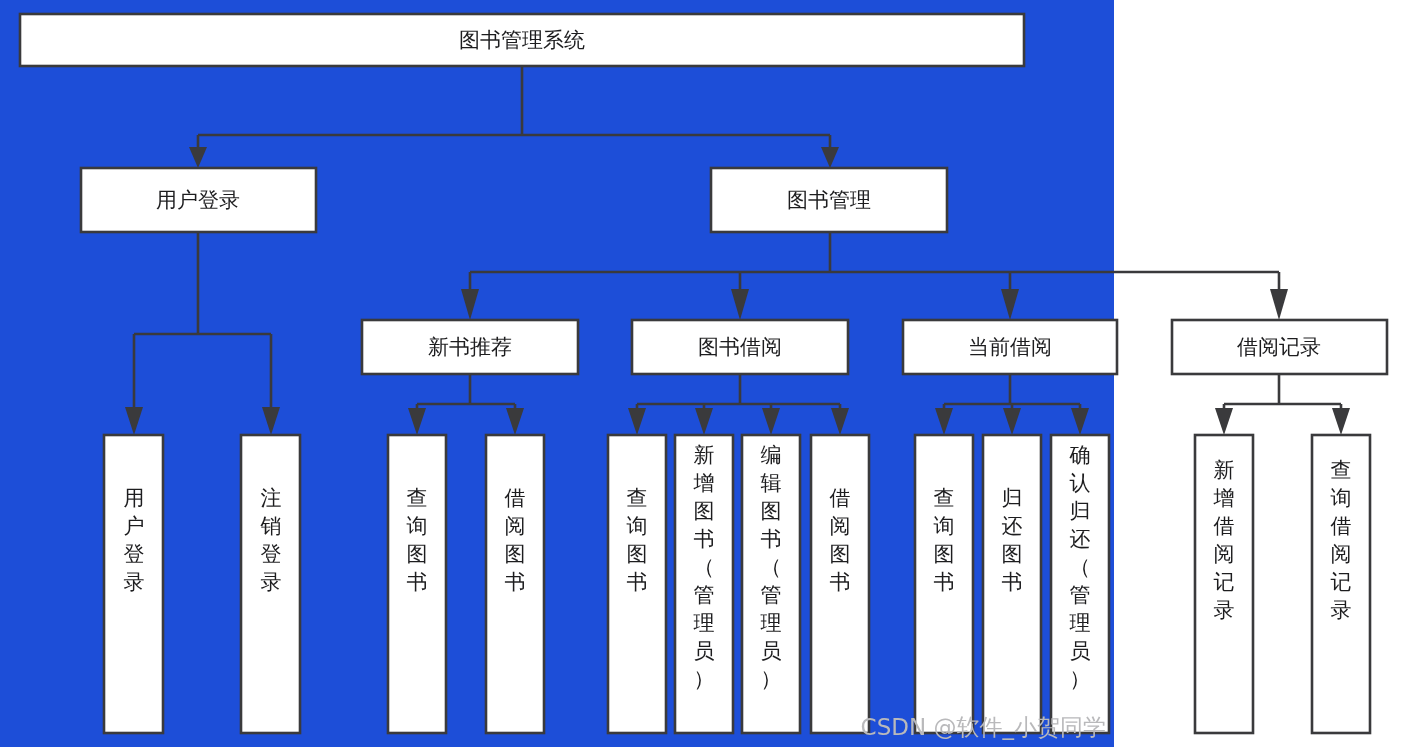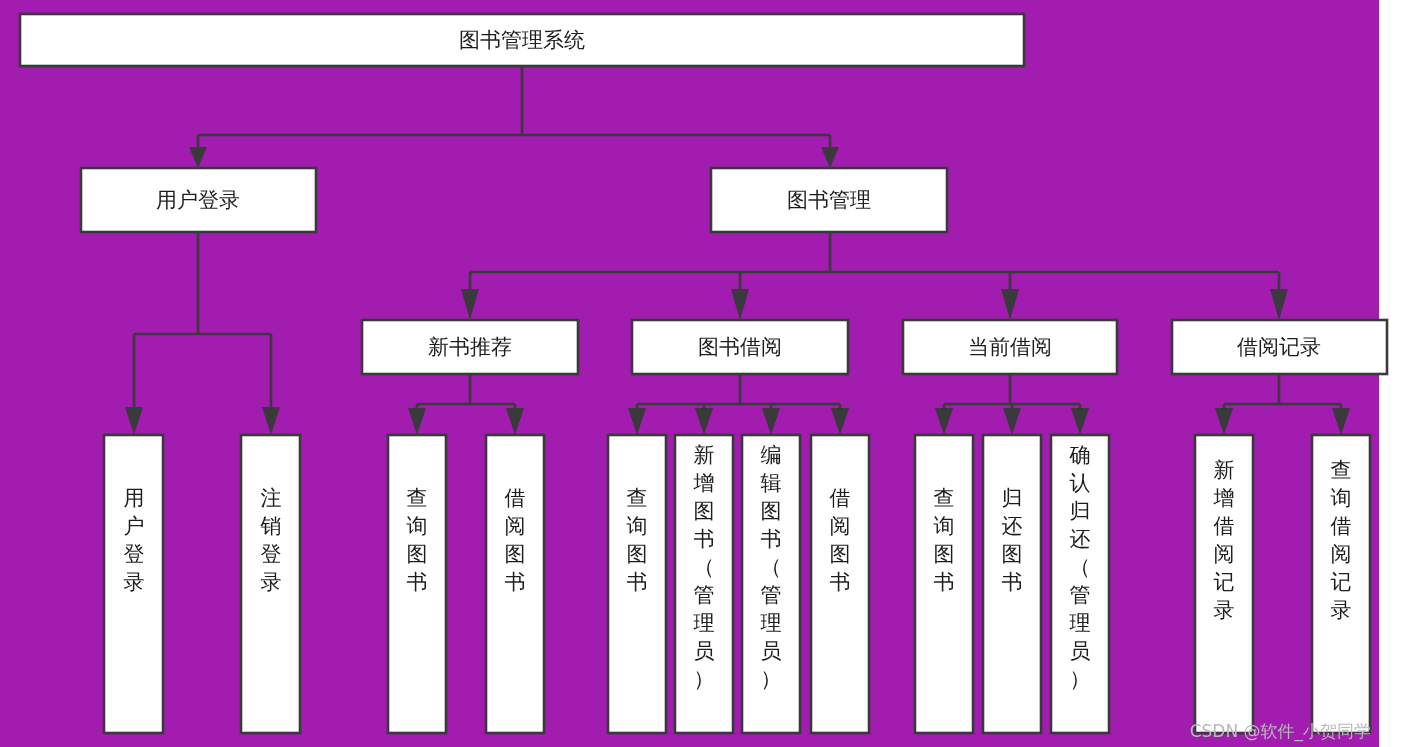--- a/index.html
+++ b/index.html
@@ -9,23 +9,23 @@
     background: #ffffff;
   }
   body {
     font-family: "DejaVu Sans", "Liberation Sans", sans-serif;
     width: 1405px;
     height: 747px;
     overflow: hidden;
   }
   #diagram-root {
     position: relative;
-    width: 1379px;
+    width: 1114px;
     height: 747px;
-    background: #a21caf;
+    background: #1d4ed8;
   }
   svg.diagram-canvas {
     position: absolute;
     top: 0;
     left: 0;
     width: 1405px;
     height: 747px;
     display: block;
   }
   .node-box {
@@ -54,21 +54,21 @@
     fill: #1d1d1f;
     font-family: "DejaVu Sans", "Liberation Sans", sans-serif;
     font-size: 21px;
     text-anchor: middle;
   }
   .watermark {
     position: absolute;
     right: 8px;
     bottom: 4px;
     font-family: "DejaVu Sans", "Liberation Sans", sans-serif;
-    font-size: 17px;
+    font-size: 23px;
     color: #b9b9bb;
     white-space: nowrap;
     user-select: none;
   }
 </style>
 </head>
 <body>
 
 <div id="diagram-root">
 

